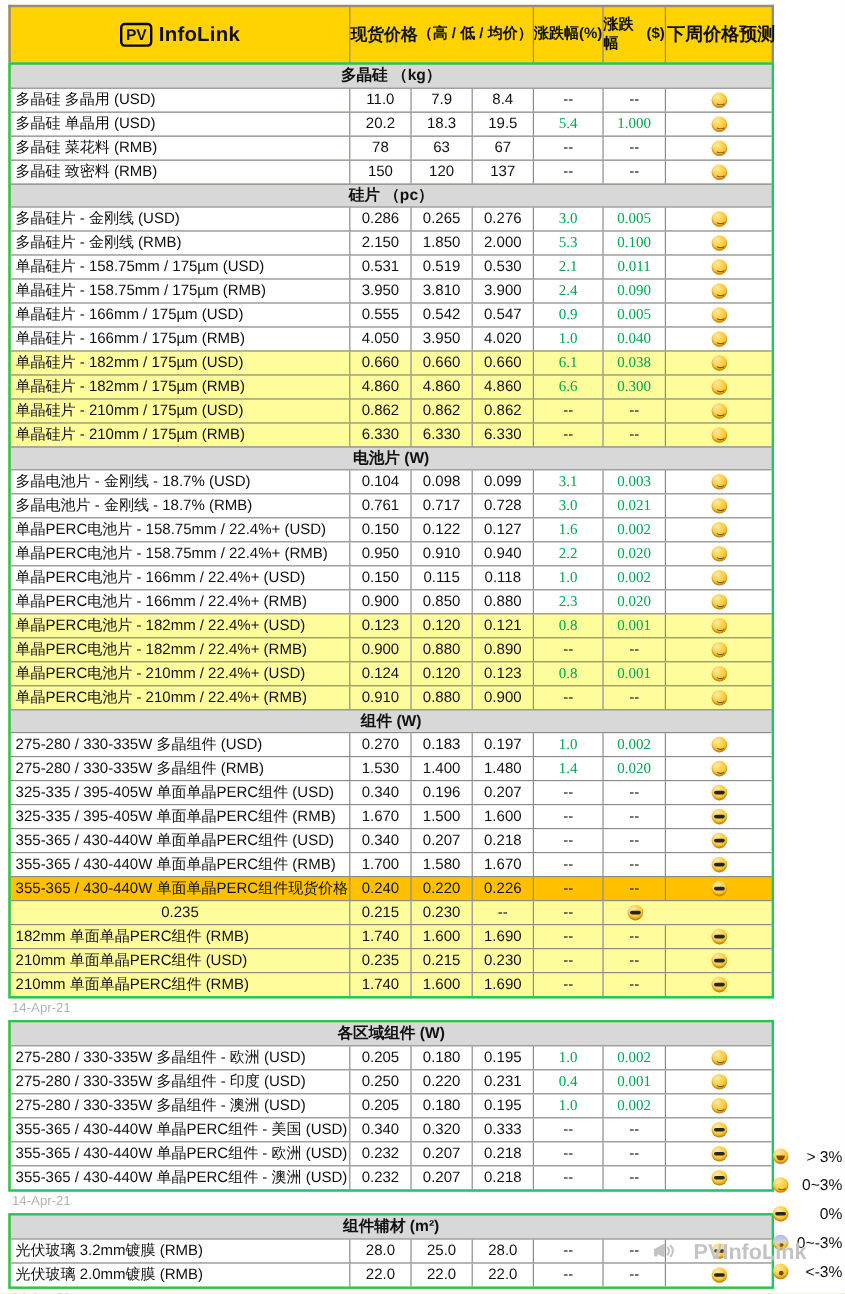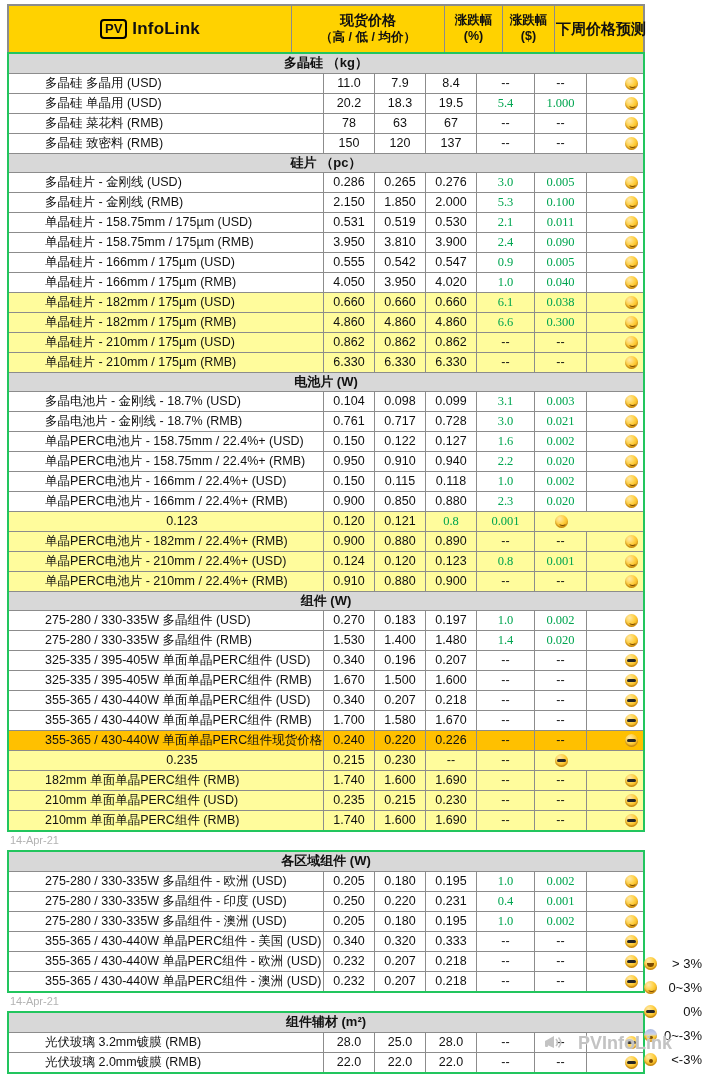--- a/index.html
+++ b/index.html
@@ -4,38 +4,38 @@
 <style>
   * { box-sizing: border-box; margin: 0; padding: 0; }
   html,body { width:704px; height:1078px; background:#fff;
     font-family:"Liberation Sans","DejaVu Sans",sans-serif; color:#111; }
   body { position:relative; overflow:hidden; }
   .page { position:absolute; left:7px; top:4px; width:638px; }
 
   
   .thead { display:grid; grid-template-columns:283px 153px 58px 52px 92px;
     height:48px; background:#FFD200; border:2px solid #8c8c8c; border-bottom:none; }
-  .thead > div { border-right:1px solid #8c8c8c; display:flex; flex-direction:column;
+  .thead > div { border-right:1px solid #8c8c8c; display:flex; flex-direction:row;
     align-items:center; justify-content:center; font-weight:bold; line-height:1.25; }
   .thead > div:last-child { border-right:none; }
   .h-main { font-size:14px; }
   .h-sub  { font-size:12.5px; }
   .h-one  { font-size:15px; }
   .logo { flex-direction:row !important; gap:5px; }
   .pvbox { border:2px solid #000; border-radius:4px; padding:0 3px; font-size:13px;
     font-weight:bold; line-height:16px; }
   .logotext { font-size:17px; font-weight:bold; letter-spacing:.2px; }
 
   
   .tbl { border:2px solid #22c55e; background:#84cc16; }
   .secrow { height:19px; line-height:18px; background:#D8D8D8; font-weight:bold;
     font-size:13px; text-align:center; border-top:1px solid #8c8c8c; }
   .tbl > .secrow:first-child { border-top:none; }
   .row { display:grid; grid-template-columns:283px 51px 51px 51px 58px 52px 88px;
-    height:20px; border-top:1px solid #8c8c8c; background:#fff;padding-left:32px; }
+    height:20px; border-top:1px solid #8c8c8c; background:#fff; }
   .row.hl-yellow { background:#FFFC9C; }
   .row.hl-gold   { background:#FFC000; }
   .cell { border-right:1px solid #8c8c8c; line-height:19px; font-size:12.5px;
     overflow:hidden; white-space:nowrap; }
   .row .cell:last-child { border-right:none; }
   .cell.name { padding-left:4px; }
   .cell.num  { text-align:center; }
   .cell.green { color:#00A550;font-family:Liberation Serif, serif; }
   .facecell { display:flex; align-items:center; justify-content:center; }
 
@@ -318,20 +318,21 @@
           <div class="cell num">0.900</div>
           <div class="cell num">0.850</div>
           <div class="cell num">0.880</div>
           <div class="cell num green">2.3</div>
           <div class="cell num green">0.020</div>
           <div class="cell facecell">
             <span class="face f-smile"></span>
           </div>
         </div>
         <div class="row hl-yellow">
+          <div class="cell name">单晶PERC电池片 - 182mm / 22.4%+ (USD)</div>
           <div class="cell num">0.123</div>
           <div class="cell num">0.120</div>
           <div class="cell num">0.121</div>
           <div class="cell num green">0.8</div>
           <div class="cell num green">0.001</div>
           <div class="cell facecell">
             <span class="face f-smile"></span>
           </div>
         </div>
         <div class="row hl-yellow">

